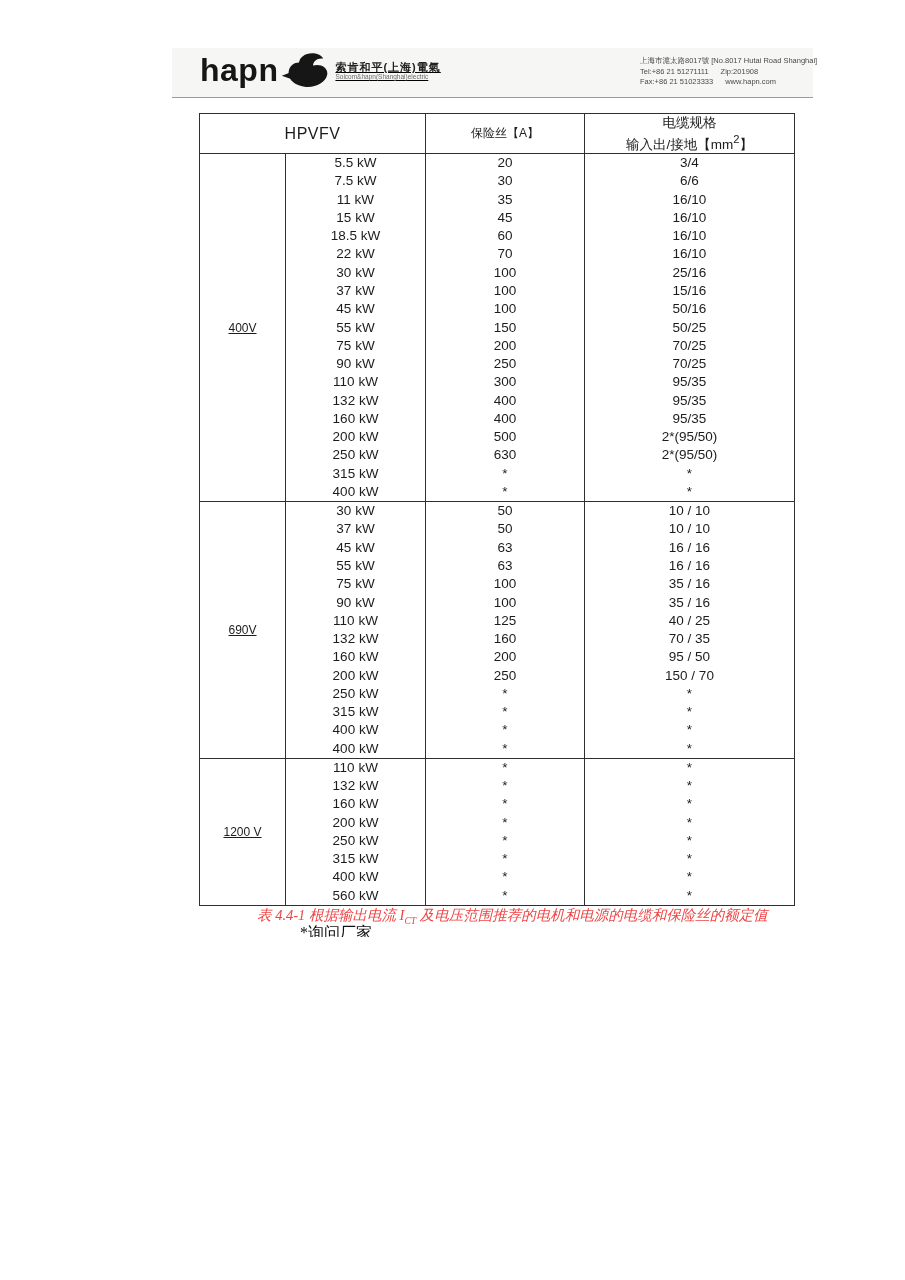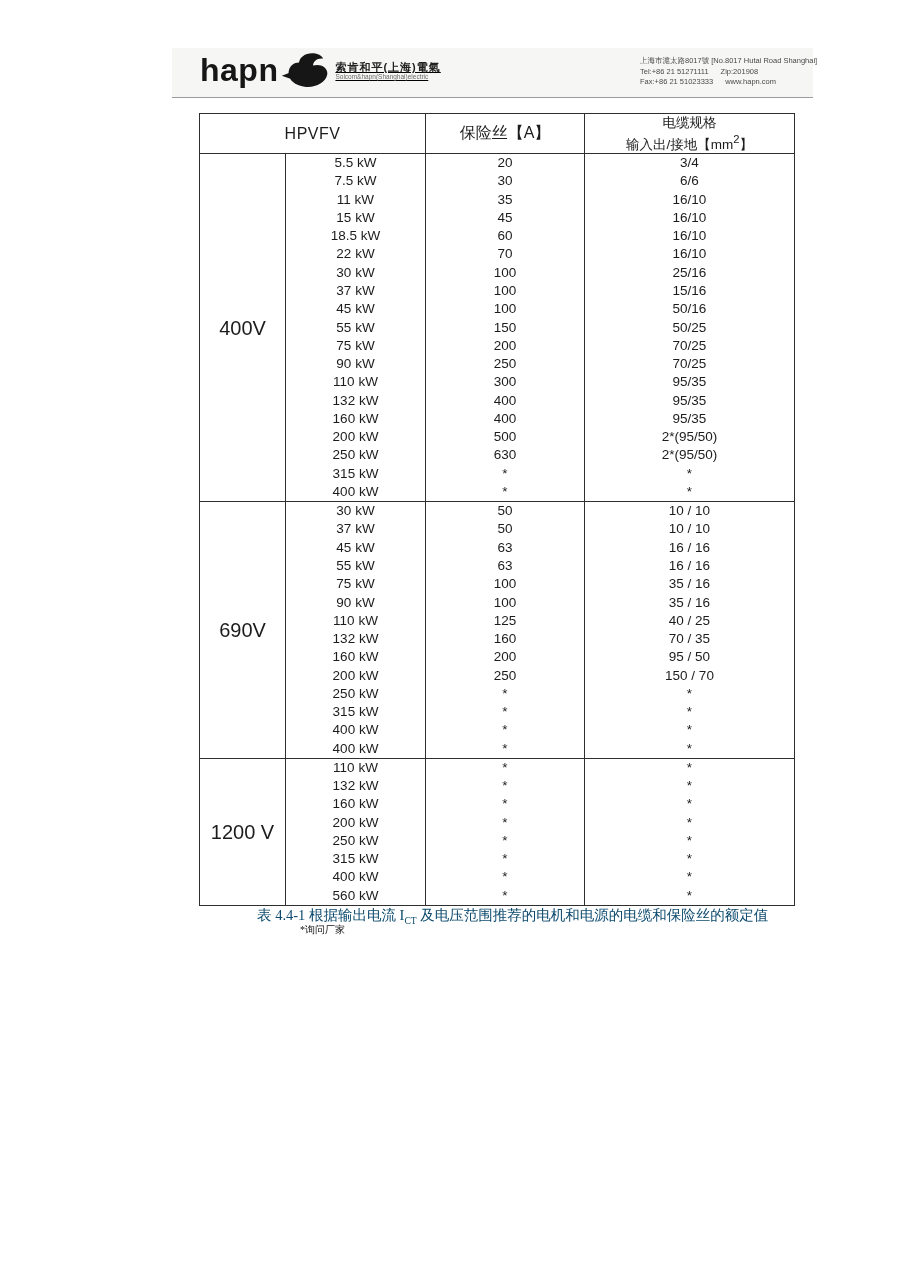--- a/index.html
+++ b/index.html
@@ -29,38 +29,38 @@
     border:1.6px solid #2f2f2f;
   }
   .spec-table th, .spec-table td {
     padding:0; margin:0; text-align:center; vertical-align:middle;
     color:#1c1c1c; font-family:"Liberation Sans", sans-serif;
   }
   .spec-table thead th {
     height:39px; font-weight:normal; border-bottom:1.6px solid #2f2f2f;
   }
   .th-product { font-size:16px; letter-spacing:0.5px; }
-  .th-fuse { font-size:16px; border-left:1.6px solid #2f2f2f; }
+  .th-fuse { font-size:12px; border-left:1.6px solid #2f2f2f; }
   .th-cable { font-size:13.5px; line-height:17px; border-left:1.6px solid #2f2f2f; }
   .spec-table tbody td { height:18.28px; font-size:13.5px; line-height:14px; }
   .spec-table tbody td.c2, .spec-table tbody td.c3, .spec-table tbody td.c4 {
     border-left:1.6px solid #2f2f2f;
   }
   .spec-table tbody tr.section-start td { border-top:1.6px solid #2f2f2f; }
-  .spec-table td.v-cell { font-size:20px; }
+  .spec-table td.v-cell { font-size:12px;text-decoration:underline; }
 
   
   .caption {
     position:absolute; left:225px; top:906px; font-family:"Liberation Serif", serif;
-    font-size:14.5px; color:#0c4a6e; white-space:nowrap;
+    font-size:14.5px; color:#ef4444; white-space:nowrap;font-style:italic;
   }
   .caption sub { font-size:9.5px; }
   .footnote {
     position:absolute; left:268px; top:923px; font-family:"Liberation Serif", serif;
-    font-size:10px; color:#101010;
+    font-size:16px; color:#101010;
   }
 
   
   .page-number {
     position:absolute; top:1190px; left:0; width:100%; text-align:center;
     transform:translateX(26px); font-family:"Liberation Serif", serif;
     font-size:15px; color:#1a1a1a;
   }
 
   

